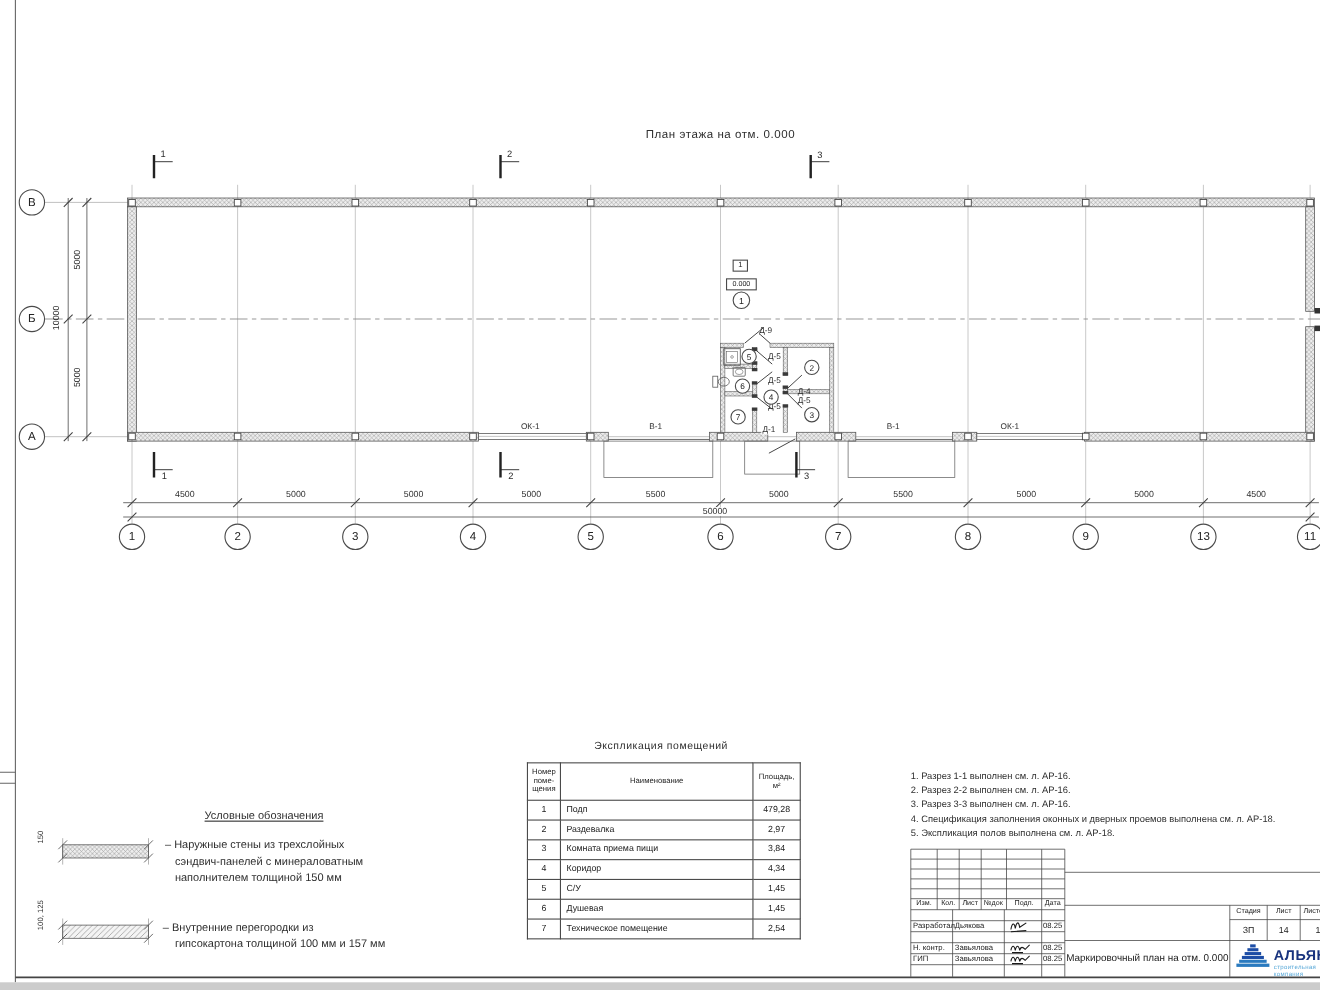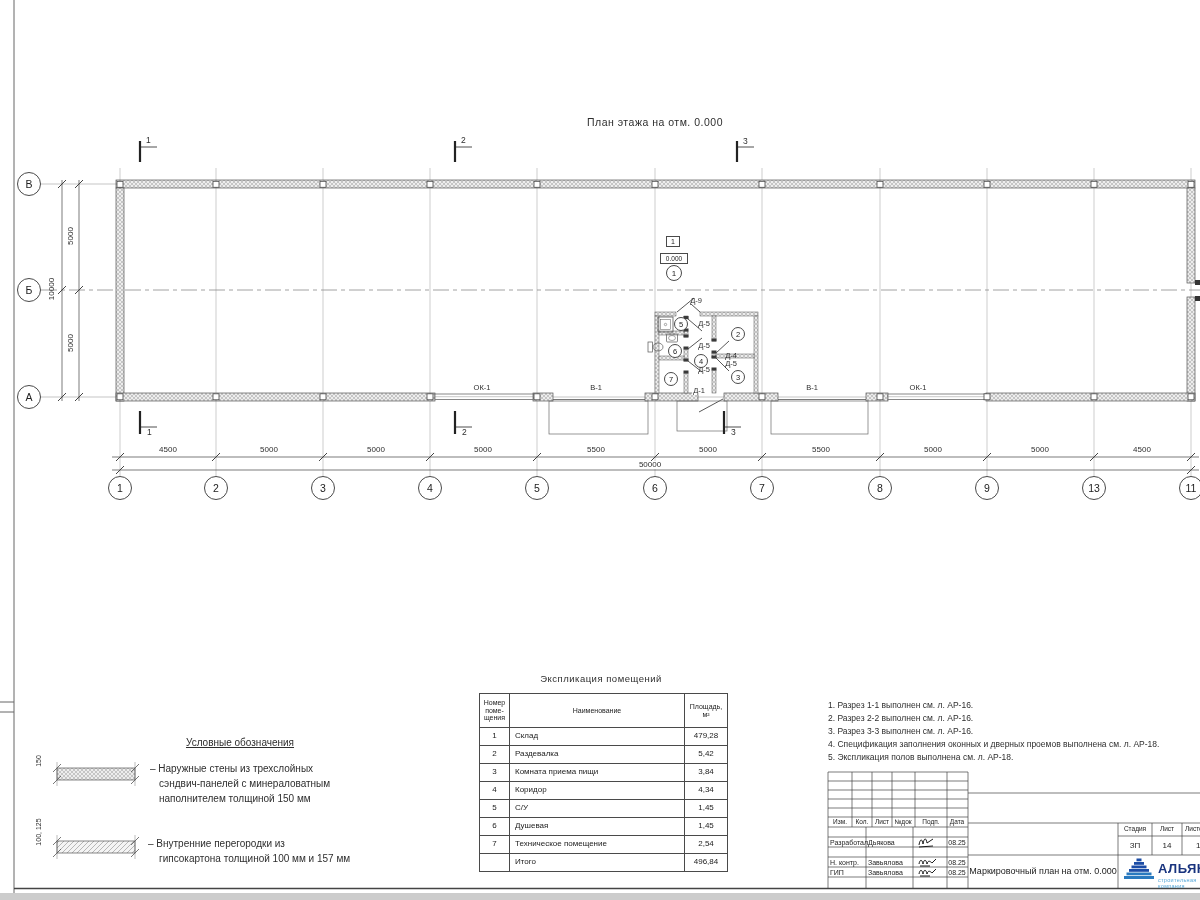--- a/index.html
+++ b/index.html
@@ -279,27 +279,27 @@
       <div>щения</div>
     </td>
     <td style="width:174px">Наименование</td>
     <td style="width:42px">
       <div>Площадь,</div>
       <div>м²</div>
     </td>
   </tr>
   <tr>
           <td>1</td>
-          <td class="name">Склад</td>
+          <td class="name">Подп</td>
           <td>479,28</td>
         </tr>
   <tr>
           <td>2</td>
           <td class="name">Раздевалка</td>
-          <td>5,42</td>
+          <td>2,97</td>
         </tr>
   <tr>
           <td>3</td>
           <td class="name">Комната приема пищи</td>
           <td>3,84</td>
         </tr>
   <tr>
           <td>4</td>
           <td class="name">Коридор</td>
           <td>4,34</td>
@@ -311,25 +311,20 @@
         </tr>
   <tr>
           <td>6</td>
           <td class="name">Душевая</td>
           <td>1,45</td>
         </tr>
   <tr>
           <td>7</td>
           <td class="name">Техническое помещение</td>
           <td>2,54</td>
-        </tr>
-  <tr>
-          <td></td>
-          <td class="name">Итого</td>
-          <td>496,84</td>
         </tr>
 </tbody>
     </table>
 
 <div class="lbl f85" style="left:828px;top:701px">1. Разрез 1-1 выполнен см. л. АР-16.</div>
 <div class="lbl f85" style="left:828px;top:714px">2. Разрез 2-2 выполнен см. л. АР-16.</div>
 <div class="lbl f85" style="left:828px;top:727px">3. Разрез 3-3 выполнен см. л. АР-16.</div>
 <div class="lbl f85" style="left:828px;top:740px">4. Спецификация заполнения оконных и дверных проемов выполнена см. л. АР-18.</div>
 <div class="lbl f85" style="left:828px;top:753px">5. Экспликация полов выполнена см. л. АР-18.</div>
 

